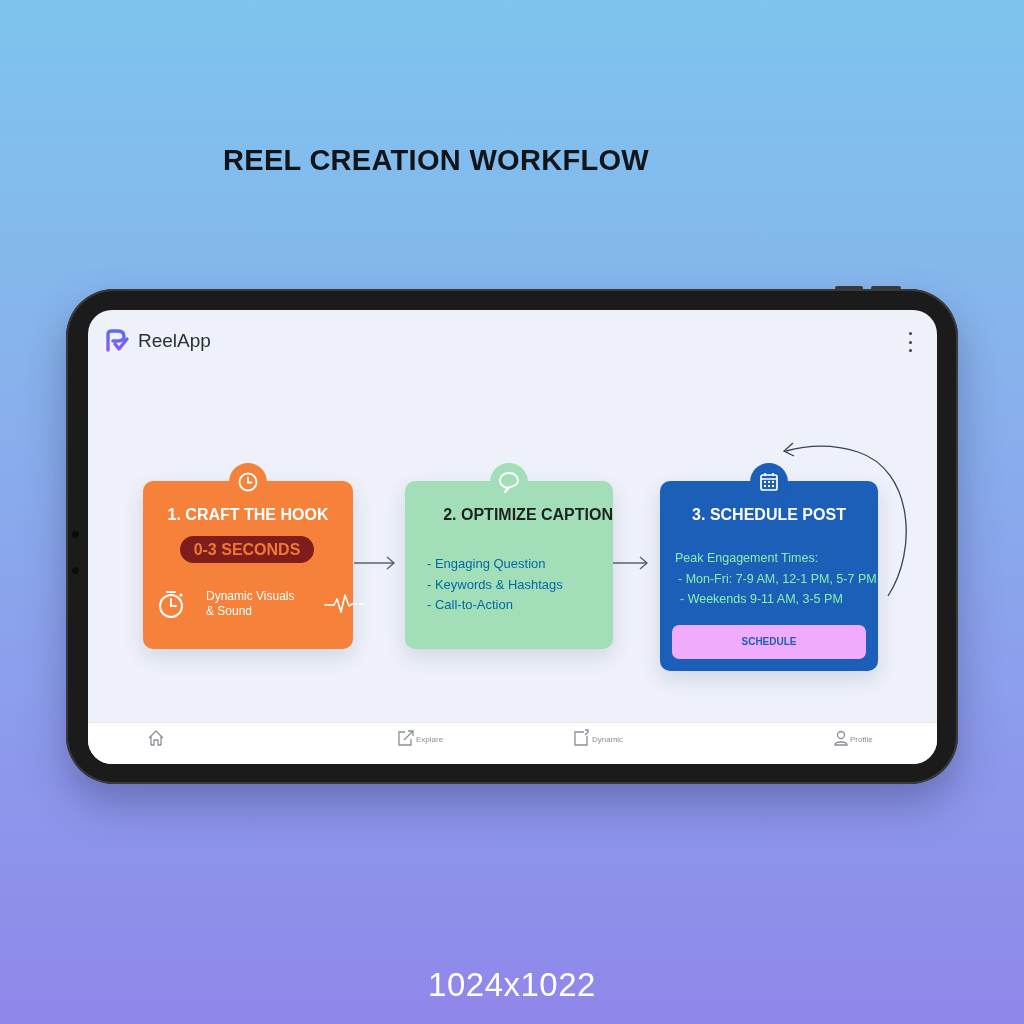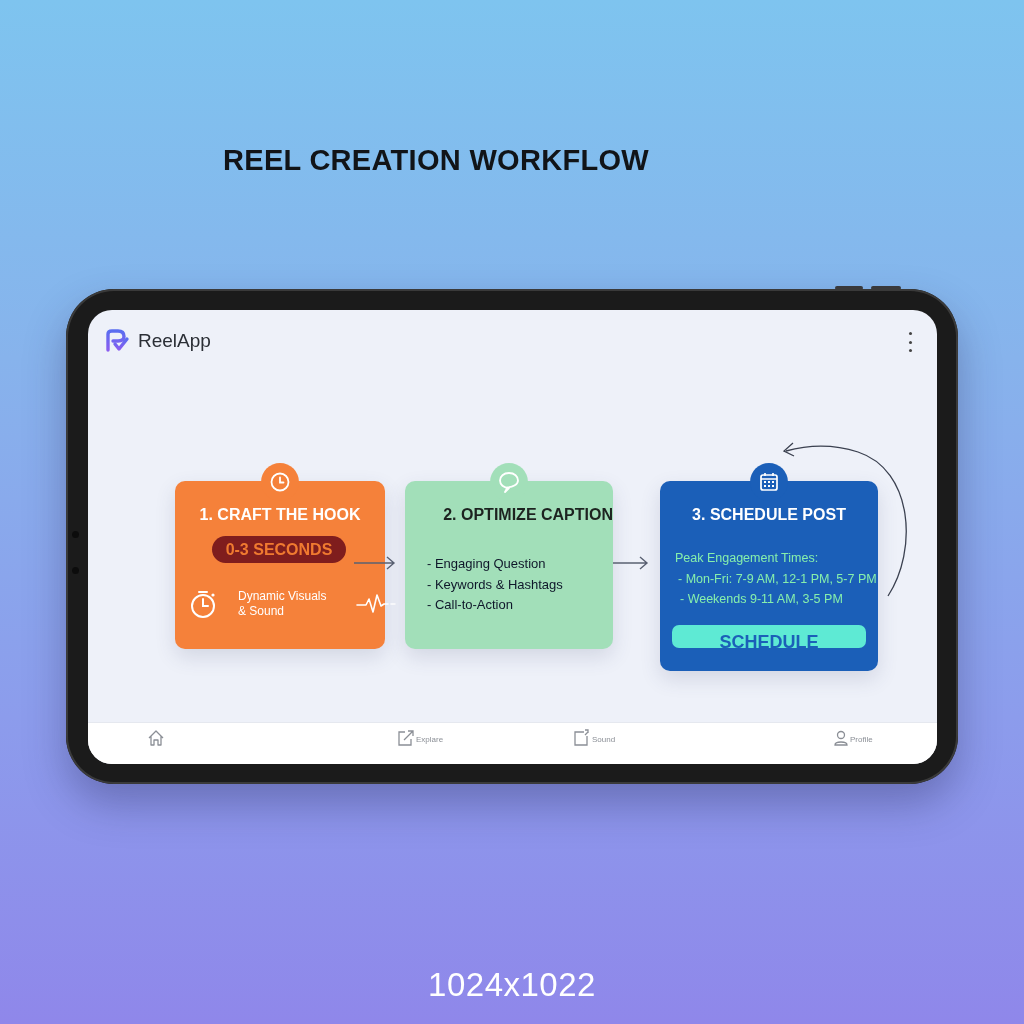--- a/index.html
+++ b/index.html
@@ -33,37 +33,37 @@
   .app-header { position: absolute; left: 16px; top: 18px; display: flex; align-items: center; gap: 8px; }
   .logo { width: 26px; height: 26px; }
   .app-name { font-size: 19px; color: #2b2f36; font-weight: 500; }
   .kebab { position: absolute; right: 22px; top: 22px; width: 10px; height: 20px; display: flex; flex-direction: column; justify-content: space-between; align-items: center; cursor: pointer; }
   .kebab i { width: 3px; height: 3px; background: #444; border-radius: 50%; display: block; }
 
   .card { position: absolute; border-radius: 10px; box-shadow: 0 8px 20px rgba(60,70,110,0.15); }
   .card-badge { position: absolute; top: -18px; left: 50%; transform: translateX(-50%); width: 38px; height: 38px; border-radius: 50%; display: flex; align-items: center; justify-content: center; }
   .card-title { position: absolute; left: 0; right: 0; text-align: center; font-weight: 700; font-size: 16px; }
 
-  .card1 { left: 55px; top: 171px; width: 210px; height: 168px; background: #f5813a; margin-left: 32px; }
+  .card1 { left: 55px; top: 171px; width: 210px; height: 168px; background: #f5813a; }
   .card1 .card-badge { background: #f5813a; }
   .card1 .card-title { top: 25px; color: #fff; }
   .pill { position: absolute; left: 37px; top: 55px; width: 134px; height: 27px; background: #7f1d1d; border-radius: 14px; color: #f07a30; font-weight: 700; font-size: 16px; text-align: center; line-height: 27px; }
   .c1-foot { position: absolute; left: 15px; top: 108px; display: flex; align-items: center; gap: 20px; }
   .c1-foot .txt { color: #fff; font-size: 12px; line-height: 15px; width: 98px; }
 
   .card2 { left: 317px; top: 171px; width: 208px; height: 168px; background: #a2dfb9; }
   .card2 .card-badge { background: #a2dfb9; }
   .card2 .card-title { top: 25px; color: #1d2320; text-align: right; }
-  .list2 { position: absolute; left: 22px; top: 73px; list-style: none; font-size: 13px; color: #0f172a; line-height: 20.5px; }
+  .list2 { position: absolute; left: 22px; top: 73px; list-style: none; font-size: 13px; color: #0369a1; line-height: 20.5px; }
 
   .card3 { left: 572px; top: 171px; width: 218px; height: 190px; background: #1b5fb8; }
   .card3 .card-badge { background: #1b5fb8; }
   .card3 .card-title { top: 25px; color: #fff; }
   .peak { position: absolute; left: 15px; top: 67px; color: #86efac; font-size: 12.5px; line-height: 20.5px; }
-  .sched-btn { position: absolute; left: 12px; top: 144px; width: 194px; height: 23px; background: #5eead4; border-radius: 7px; color: #1b5fb8; font-weight: 700; font-size: 18px; text-align: center; line-height: 34px; cursor: pointer; }
+  .sched-btn { position: absolute; left: 12px; top: 144px; width: 194px; height: 34px; background: #f0abfc; border-radius: 7px; color: #1b5fb8; font-weight: 700; font-size: 10px; text-align: center; line-height: 34px; cursor: pointer; }
 
   .arrow { position: absolute; }
   .loop { position: absolute; left: 690px; top: 120px; }
 
   .bottom-nav { position: absolute; left: 0; bottom: 0; width: 849px; height: 42px; background: #ffffff; border-top: 1px solid #e5e8ef; }
   .nav-item { position: absolute; top: 6px; display: flex; flex-direction: row; align-items: center; width: 60px; cursor: pointer; }
   .nav-item .lbl { font-size: 8px; color: #8b8f96; margin-top: 2px; }
 </style>
 </head>
 <body>
@@ -182,21 +182,21 @@
           <path d="M9 3 H3 V16 H15 V10" fill="none" stroke="#8b8f96" stroke-width="1.3"></path>
           <path d="M8 11 L17 2 M12 2 H17 V7" fill="none" stroke="#8b8f96" stroke-width="1.3"></path>
         </svg>
       <span class="lbl">Explare</span>
     </div>
     <div class="nav-item" style="left:484px;">
       <svg width="20" height="18" viewBox="0 0 20 18">
           <path d="M12 3 H3 V16 H15 V7" fill="none" stroke="#8b8f96" stroke-width="1.3"></path>
           <path d="M13 6 L16 3 M13 1 H16 V4" fill="none" stroke="#8b8f96" stroke-width="1.3"></path>
         </svg>
-      <span class="lbl">Sound</span>
+      <span class="lbl">Dynamic</span>
     </div>
     <div class="nav-item" style="left:744px;">
       <svg width="18" height="18" viewBox="0 0 18 18">
           <circle cx="9" cy="6" r="3.5" fill="none" stroke="#8b8f96" stroke-width="1.3"></circle>
           <path d="M3 16 C3 12 15 12 15 16 Z" fill="none" stroke="#8b8f96" stroke-width="1.3"></path>
         </svg>
       <span class="lbl">Profile</span>
     </div>
   </div>
 </div>

